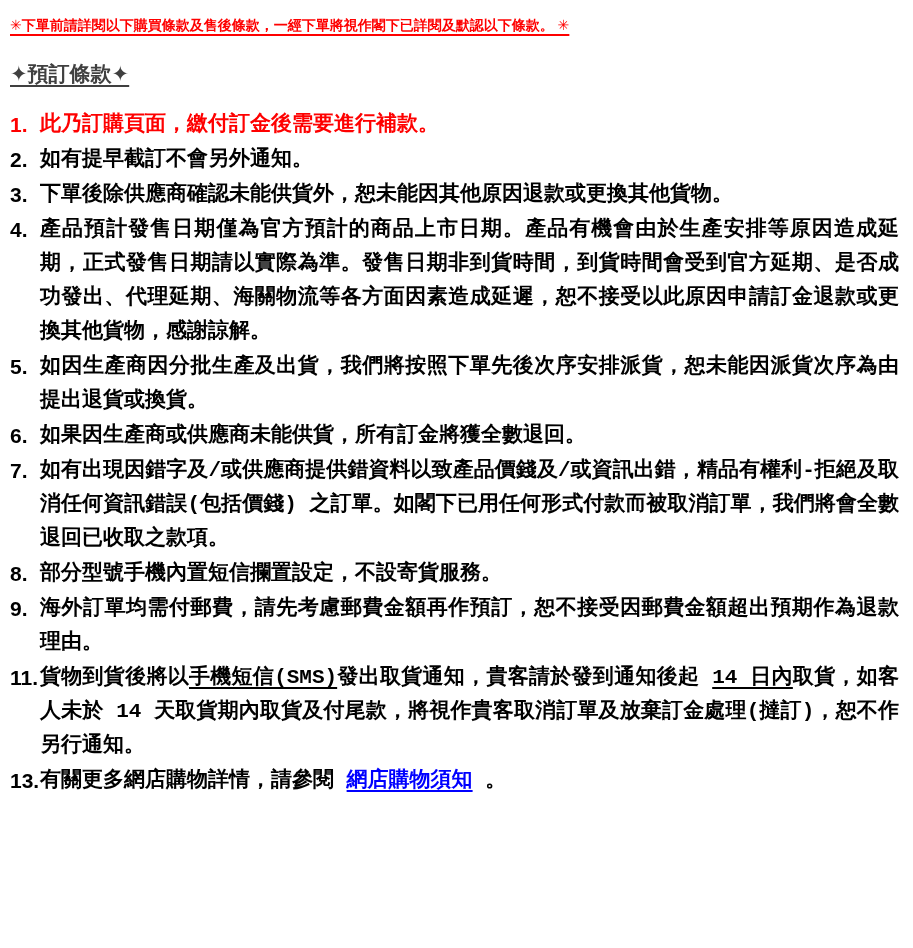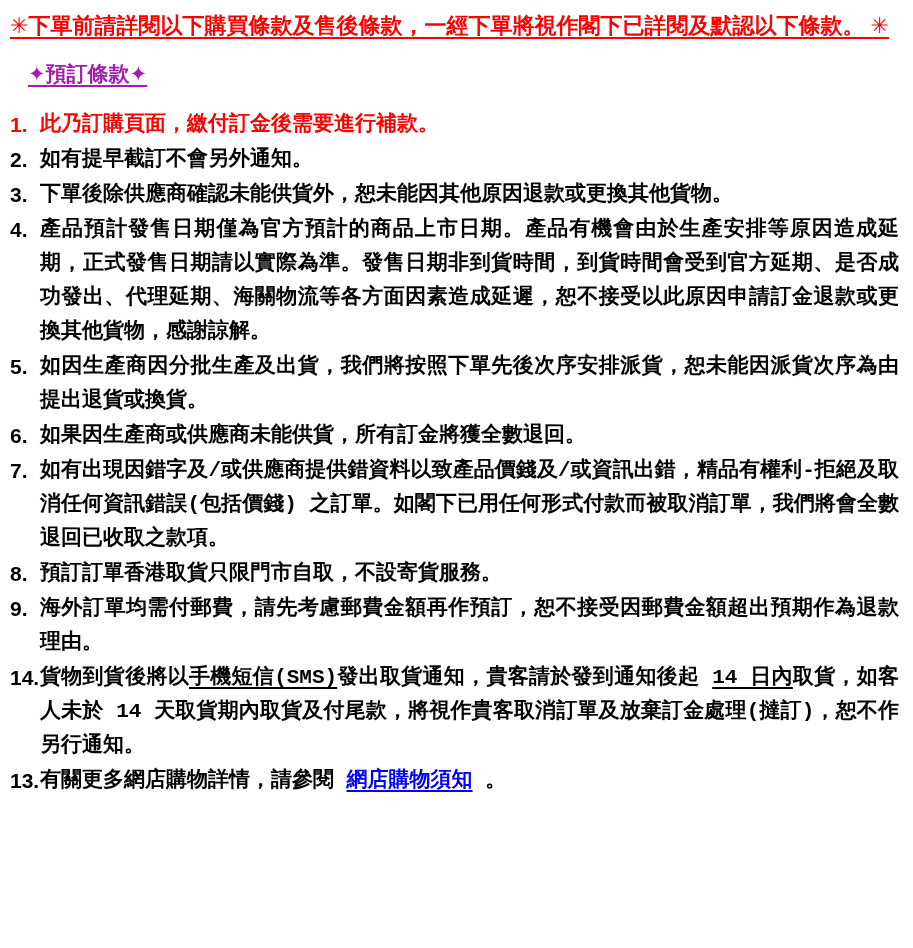--- a/index.html
+++ b/index.html
@@ -15,36 +15,35 @@
     font-weight: bold;
     color: #000000;
     -webkit-font-smoothing: antialiased;
   }
   .page {
     padding: 9px 14px 0 10px;
     box-sizing: border-box;
     width: 913px;
   }
   .header-note {
-    font-size: 22px;
+    font-size: 14px;
     line-height: 33px;
     color: #fe0000;
     text-decoration: underline;
     text-decoration-thickness: 2px;
     text-underline-offset: 4px;
   }
   .section-title {
     margin-top: 15px;
     font-size: 21px;
     line-height: 33px;
-    color: #a21caf;
+    color: #404040;
     text-decoration: underline;
     text-decoration-thickness: 2px;
     text-underline-offset: 4px;
-    margin-left: 18px;
   }
   .terms-list {
     margin-top: 18px;
   }
   .term-item {
     display: flex;
     align-items: flex-start;
     font-size: 21px;
     line-height: 34px;
     margin-bottom: 1px;
@@ -114,28 +113,28 @@
       <div class="term-item">
         <span class="num">6.</span>
         <div class="term-text"><span>如果因生產商或供應商未能供貨，所有訂金將獲全數退回。</span></div>
       </div>
       <div class="term-item">
         <span class="num">7.</span>
         <div class="term-text"><span>如有出現因錯字及/或供應商提供錯資料以致產品價錢及/或資訊出錯，精品有權利-拒絕及取消任何資訊錯誤(包括價錢) 之訂單。如閣下已用任何形式付款而被取消訂單，我們將會全數退回已收取之款項。</span></div>
       </div>
       <div class="term-item">
         <span class="num">8.</span>
-        <div class="term-text"><span>預訂訂單香港取貨只限門市自取，不設寄貨服務。</span></div>
+        <div class="term-text"><span>部分型號手機內置短信攔置設定，不設寄貨服務。</span></div>
       </div>
       <div class="term-item">
         <span class="num">9.</span>
         <div class="term-text"><span>海外訂單均需付郵費，請先考慮郵費金額再作預訂，恕不接受因郵費金額超出預期作為退款理由。</span></div>
       </div>
       <div class="term-item">
-        <span class="num">14.</span>
+        <span class="num">11.</span>
         <div class="term-text"><span>貨物到貨後將以</span><span class="red-underline">手機短信(SMS)</span><span>發出取貨通知，貴客請於發到通知後起 </span><span class="red-underline">14 日內</span><span>取貨，如客人未於 14 天取貨期內取貨及付尾款，將視作貴客取消訂單及放棄訂金處理(撻訂)，恕不作另行通知。</span></div>
       </div>
       <div class="term-item">
         <span class="num">13.</span>
         <div class="term-text"><span>有關更多網店購物詳情，請參閱 </span><a class="link" href="#">網店購物須知</a><span> 。</span></div>
       </div>
     </div>
 
 </div>
 

